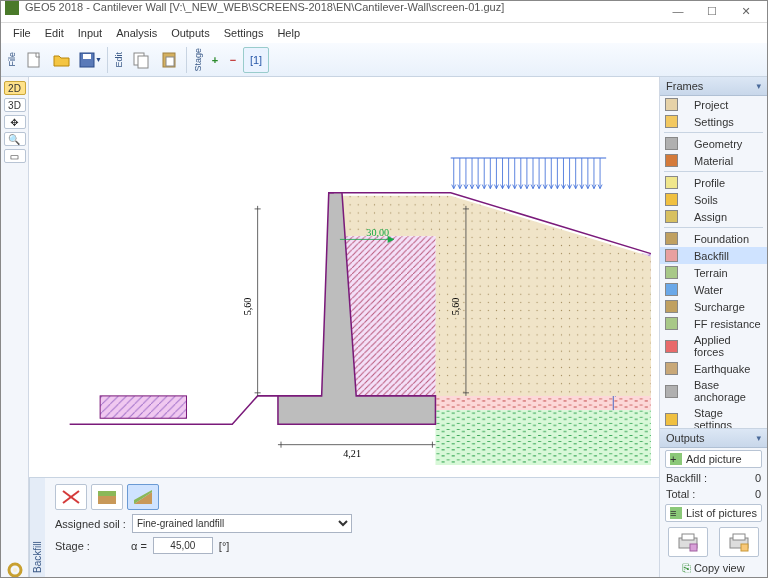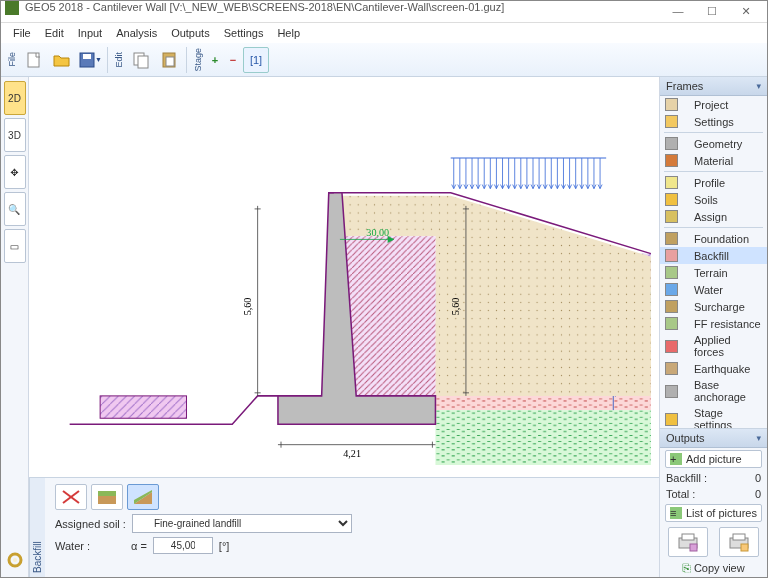--- a/index.html
+++ b/index.html
@@ -10,21 +10,21 @@
 .winbtns{display:flex;gap:0}
 .winbtn{width:34px;height:20px;display:flex;align-items:center;justify-content:center;color:#666}
 .menubar{height:20px;display:flex;align-items:center;padding:0 6px;gap:2px;background:#fff}
 .menuitem{padding:2px 6px;font-size:11px;color:#333}
 .toolbar{height:34px;background:linear-gradient(#f8fbff,#e9f1fb);border-bottom:1px solid #c8d4e2;display:flex;align-items:center;padding:0 4px;gap:2px}
 .vlabel{writing-mode:vertical-rl;transform:rotate(180deg);font-size:9px;color:#3b5a88;padding:0 2px}
 .tbtn{width:26px;height:26px;border:1px solid transparent;display:flex;align-items:center;justify-content:center;border-radius:2px}
 .tsep{width:1px;height:26px;background:#c8d4e2;margin:0 2px}
 .mainrow{flex:1;display:flex;min-height:0}
 .ltools{width:28px;background:#f3f6fb;border-right:1px solid #d0d8e4;display:flex;flex-direction:column;align-items:center;padding-top:4px;gap:3px}
-.ltools .sq{width:22px;height:34px;border:1px solid #b8c4d4;background:#fff;display:flex;align-items:center;justify-content:center;border-radius:2px;font-size:10px}
+.ltools .sq{width:22px;height:14px;border:1px solid #b8c4d4;background:#fff;display:flex;align-items:center;justify-content:center;border-radius:2px;font-size:10px}
 .ltools .sq.active{background:#ffe28a;border-color:#caa63a}
 .ltools .spacer{flex:1}
 .canvaswrap{flex:1;display:flex;flex-direction:column;min-width:0}
 .canvas{flex:1;background:#fff;position:relative;overflow:hidden}
 .rpanel{width:108px;background:#f3f6fb;border-left:1px solid #d0d8e4;display:flex;flex-direction:column}
 .panelhdr{background:linear-gradient(#dce7f5,#c8d7ea);padding:3px 6px;font-size:11px;color:#2a4a7a;border-bottom:1px solid #b0c0d4;display:flex;align-items:center;justify-content:space-between}
 .panelhdr .chev{font-size:9px;color:#4a6a9a}
 .frmlist{flex:1;overflow-y:auto}
 .frmitem{display:flex;align-items:center;gap:16px;padding:2px 5px;font-size:10px;cursor:default}
 .frmitem.sel{background:#cfe3ff}
@@ -38,21 +38,21 @@
 .copylink{font-size:10px;color:#2a5aaa;text-align:center;padding:2px}
 .bottom{height:100px;border-top:1px solid #c8d4e2;background:#f3f6fb;display:flex}
 .btab{writing-mode:vertical-rl;transform:rotate(180deg);font-size:10px;background:#e4ecf7;padding:4px 2px;border-right:1px solid #c8d4e2;color:#3b5a88}
 .binner{flex:1;padding:6px 10px;display:flex;flex-direction:column;gap:4px}
 .modebtns{display:flex;gap:4px}
 .mbtn{width:32px;height:26px;border:1px solid #b8c4d4;background:#fff;border-radius:2px;display:flex;align-items:center;justify-content:center}
 .mbtn.sel{background:#cfe3ff;border-color:#6a9ad4}
 .paramlbl{font-size:10px;color:#555;margin-top:2px}
 .prow{display:flex;align-items:center;gap:6px;font-size:10px}
 .prow label{min-width:70px}
-.prow select,.prow input{border:1px solid #aab4c4;padding:2px 17px;font-size:10px;background:#fff}
+.prow select,.prow input{border:1px solid #aab4c4;padding:2px 0;font-size:10px;background:#fff}
 .prow select{width:220px}
 .prow input{width:60px;text-align:center}
 svg text{font-family:"Segoe UI";font-size:10px}
 </style>
 </head>
 <body>
 
 <div class="titlebar">
   <div class="appicon"></div>
   <div class="title">GEO5 2018 - Cantilever Wall [V:\_NEW_WEB\SCREENS-2018\EN\Cantilever-Wall\screen-01.guz]</div>
@@ -263,21 +263,21 @@
                 <path d="M2 16h18V4z" fill="#c89858"></path>
                 <path d="M2 16L20 4v-2L2 12z" fill="#8ab858"></path>
               </svg>
             </div>
         </div>
         <div class="prow">
           <label>Assigned soil :</label>
           <select><option>Fine-grained landfill</option></select>
         </div>
         <div class="prow">
-          <label>Water :</label>
+          <label>Stage :</label>
           <span>α =</span>
           <input value="45,00" style="">
           <span>[°]</span>
         </div>
       </div>
     </div>
   </div>
 
   <div class="rpanel">
     <div class="panelhdr">

